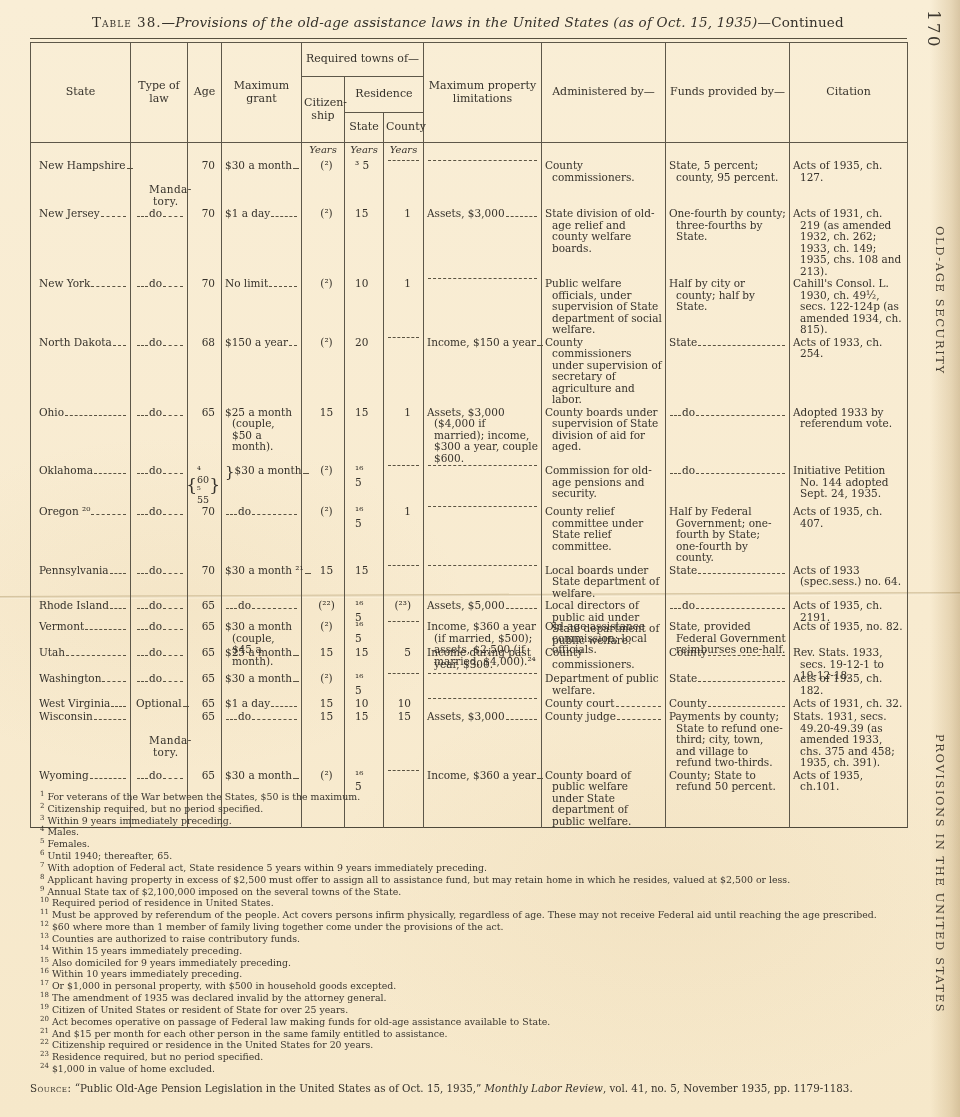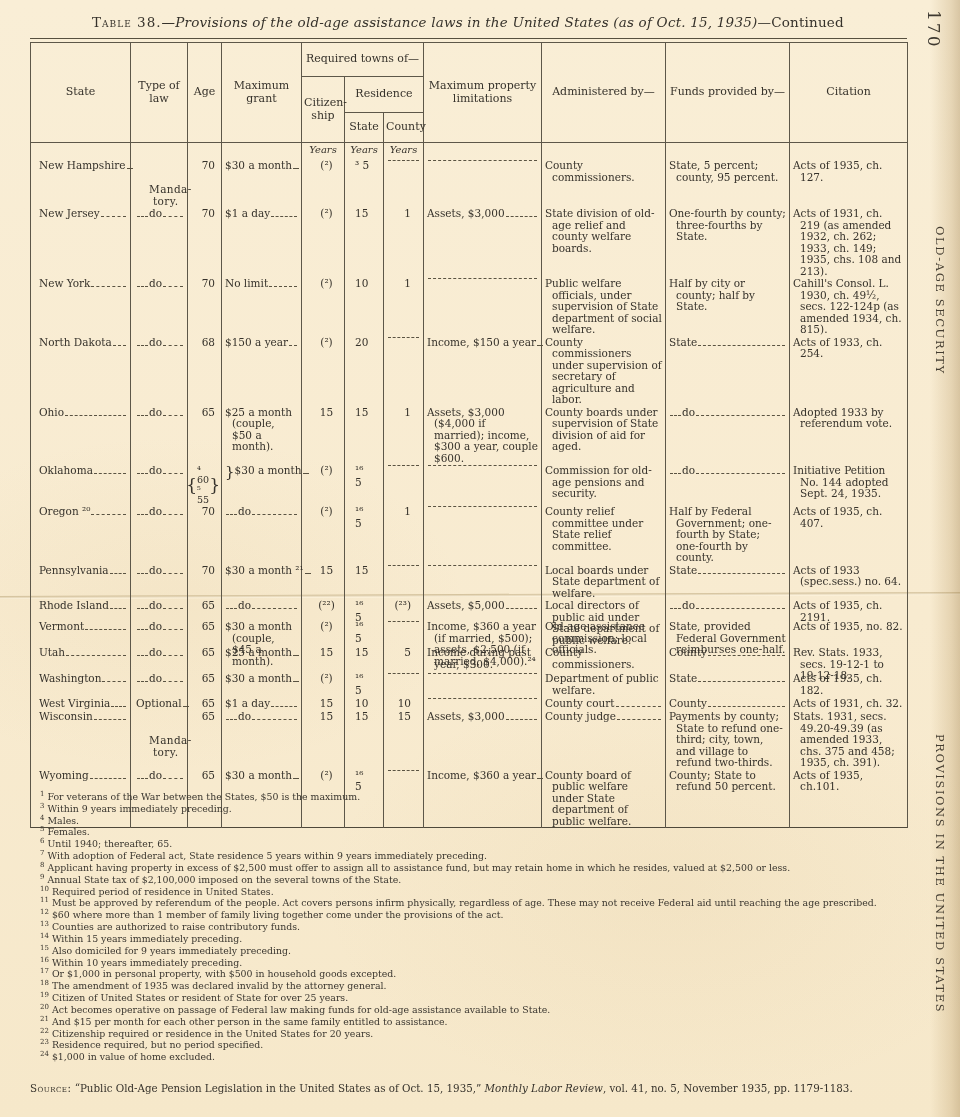--- a/index.html
+++ b/index.html
@@ -879,20 +879,21 @@
           </td>
           <td class="c-cite">
             <div class="hang">Acts of 1935, ch.101.</div>
           </td>
         </tr>
       </tbody>
   </table>
 
   <div class="footnotes" id="fnlist">
       <div class="fn"><sup>1</sup> For veterans of the War between the States, $50 is the maximum.</div>
+      <div class="fn"><sup>2</sup> Citizenship required, but no period specified.</div>
       <div class="fn"><sup>3</sup> Within 9 years immediately preceding.</div>
       <div class="fn"><sup>4</sup> Males.</div>
       <div class="fn"><sup>5</sup> Females.</div>
       <div class="fn"><sup>6</sup> Until 1940; thereafter, 65.</div>
       <div class="fn"><sup>7</sup> With adoption of Federal act, State residence 5 years within 9 years immediately preceding.</div>
       <div class="fn"><sup>8</sup> Applicant having property in excess of $2,500 must offer to assign all to assistance fund, but may retain home in which he resides, valued at $2,500 or less.</div>
       <div class="fn"><sup>9</sup> Annual State tax of $2,100,000 imposed on the several towns of the State.</div>
       <div class="fn"><sup>10</sup> Required period of residence in United States.</div>
       <div class="fn"><sup>11</sup> Must be approved by referendum of the people.  Act covers persons infirm physically, regardless of age.  These may not receive Federal aid until reaching the age prescribed.</div>
       <div class="fn"><sup>12</sup> $60 where more than 1 member of family living together come under the provisions of the act.</div>

